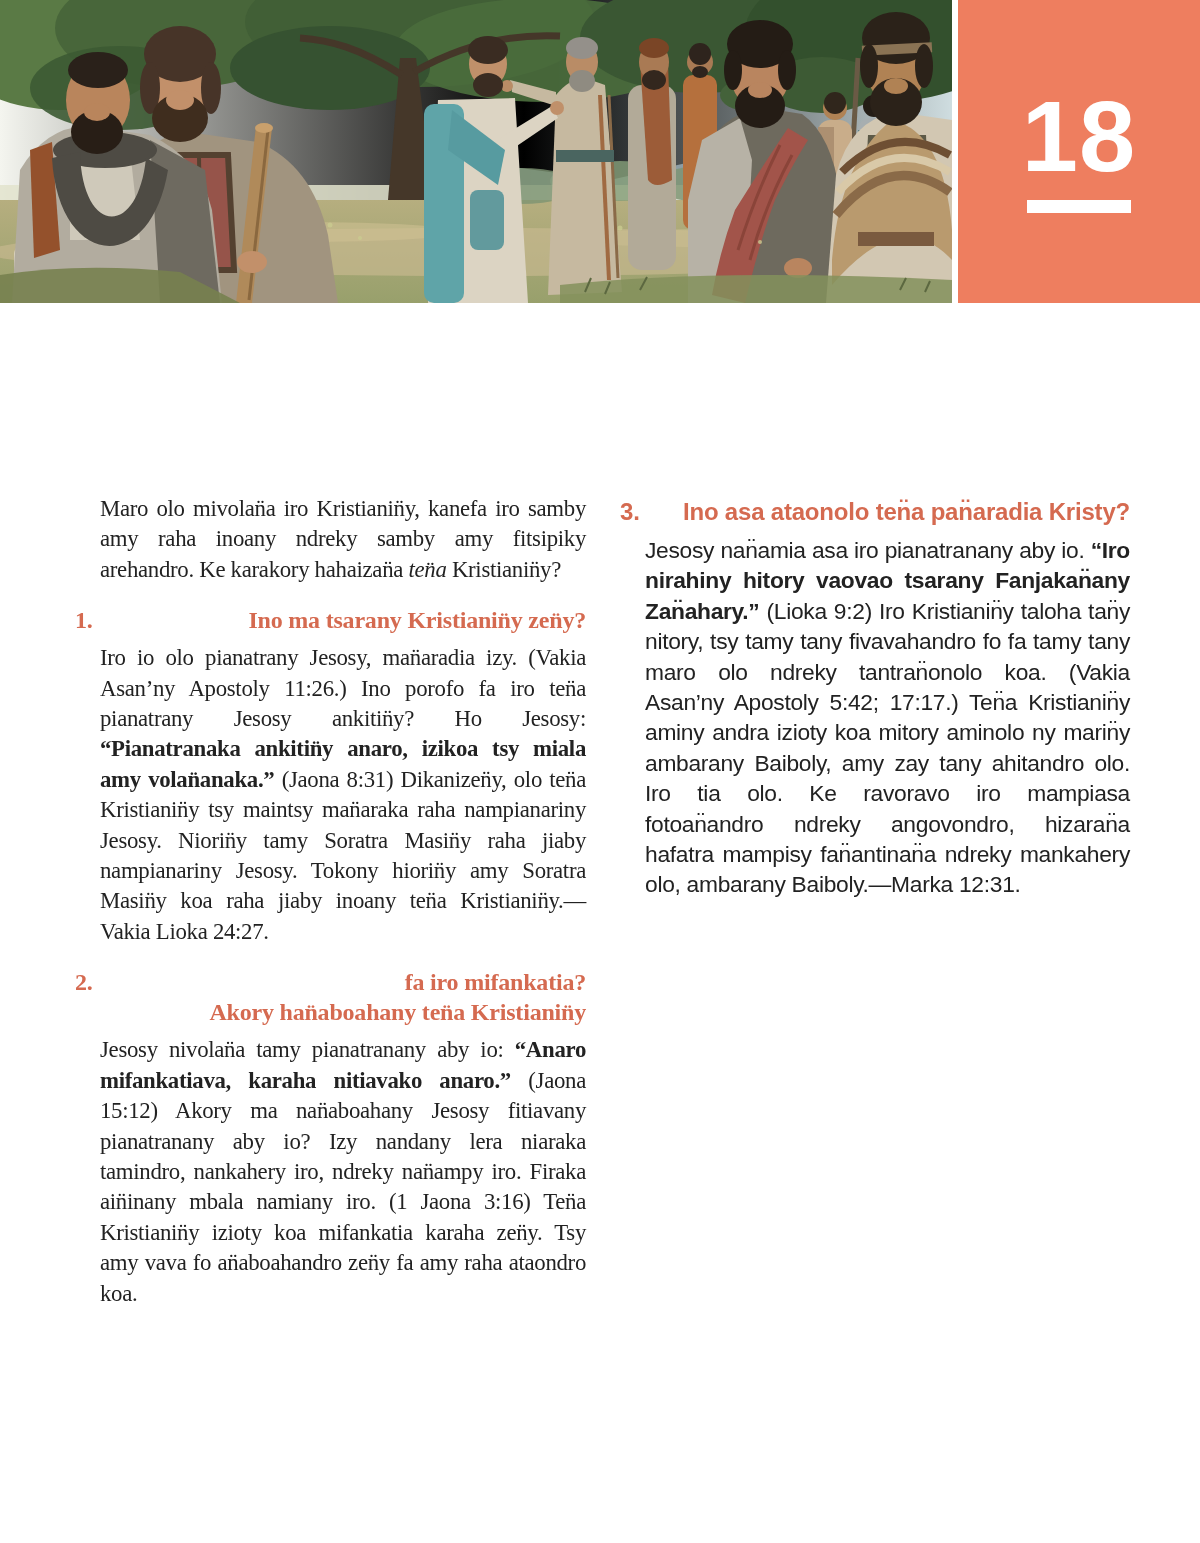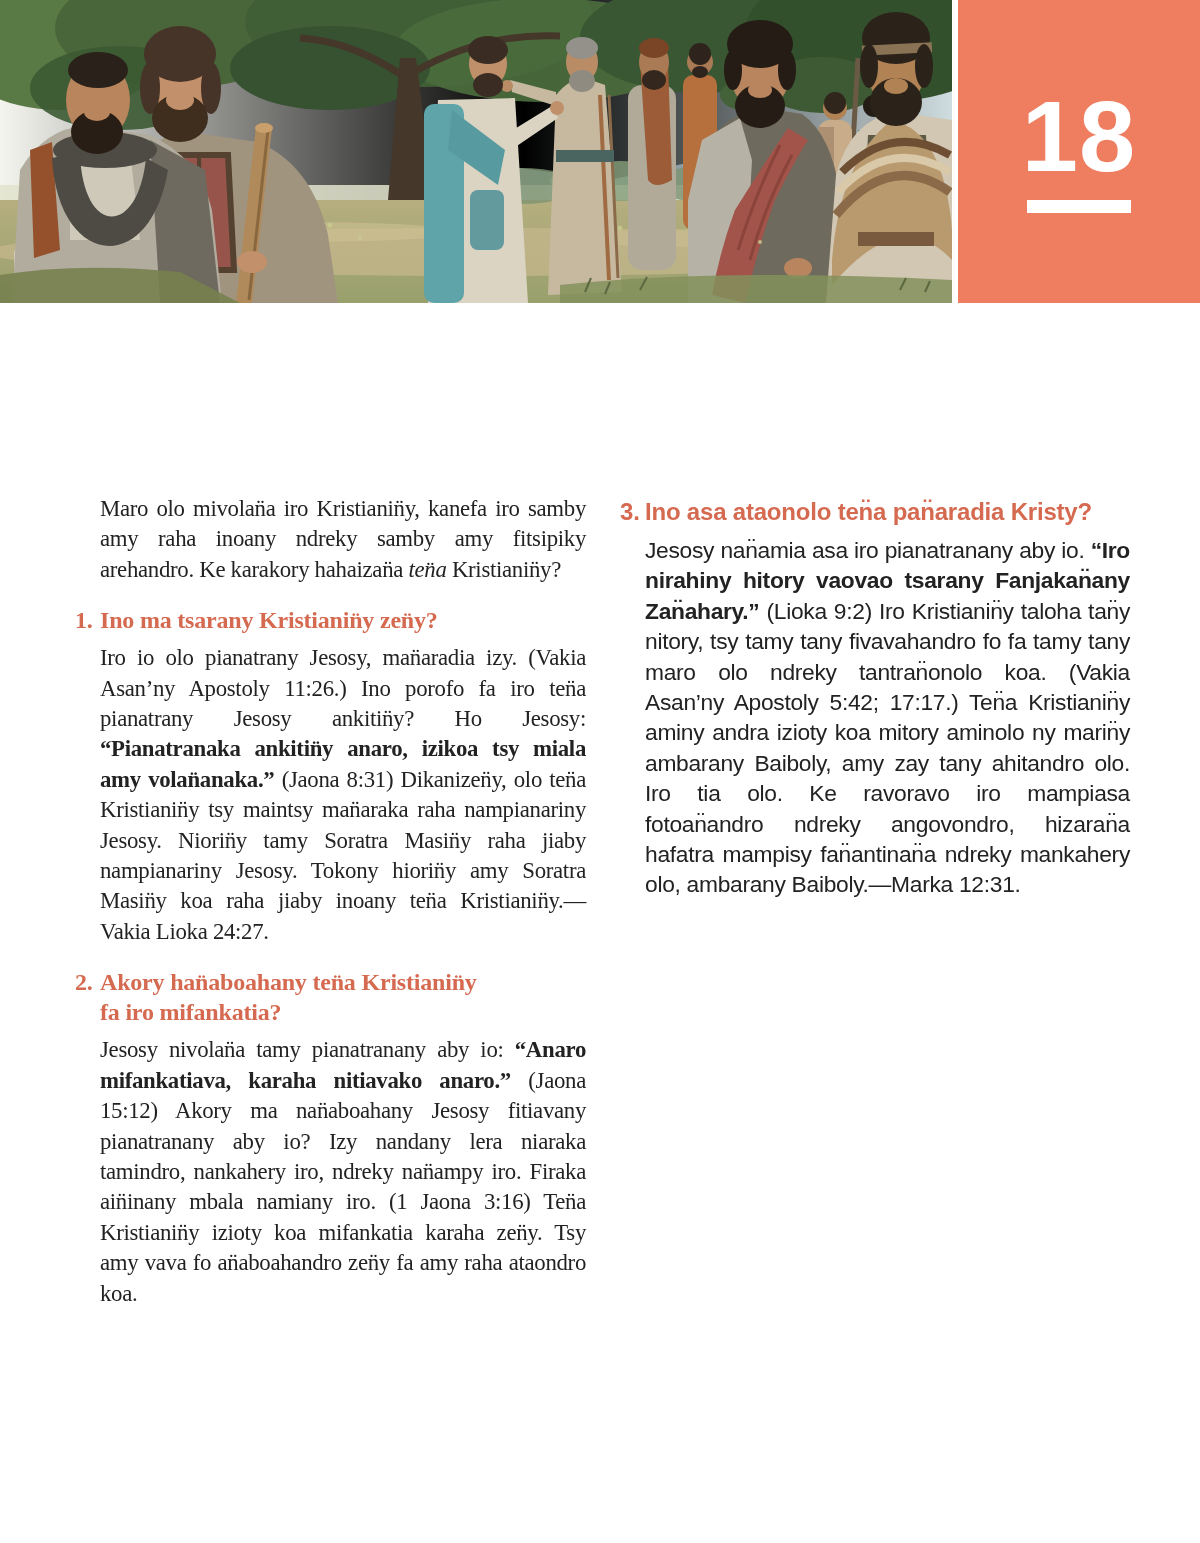--- a/index.html
+++ b/index.html
@@ -49,21 +49,21 @@
   .col p{
     margin:0 0 0 25px;text-align:justify;color:var(--body-text);
   }
   .col h2{
     position:relative;margin:20px 0 8px 0;padding-left:25px;
     font-size:24px;line-height:30px;font-weight:bold;
     letter-spacing:-0.2px;color:var(--question-heading);
   }
   .col-right h2:first-of-type, .col-right section:first-child h2{margin-top:0;}
   .q-num{position:absolute;left:0;top:0;}
-  .q-line{display:block;}
+  .q-line{display:block;text-align:right;}
   .col b{font-weight:bold;}
   .col i{font-style:italic;}
   section{margin:0;}
 </style>
 </head>
 <body>
 
 <div class="page">
 
   <div class="header-photo">
@@ -264,22 +264,22 @@
         <span class="q-num">1.</span>
         <span class="q-line">Ino ma tsarany Kristianin̈y zen̈y?</span>
         <span class="q-line"></span>
       </h2>
       <p><span>Iro io olo pianatrany Jesosy, man̈aradia izy. (Vakia Asan’ny Apostoly 11:26.) Ino porofo fa iro ten̈a pianatrany Jesosy ankitin̈y? Ho Jesosy: </span><b>“Pianatranaka ankitin̈y anaro, izikoa tsy miala amy volan̈anaka.”</b><span> (Jaona 8:31) Dikanizen̈y, olo ten̈a Kristianin̈y tsy maintsy man̈araka raha nampianariny Jesosy. Niorin̈y tamy Soratra Masin̈y raha jiaby nampianariny Jesosy. Tokony hiorin̈y amy Soratra Masin̈y koa raha jiaby inoany ten̈a Kristianin̈y.—Vakia Lioka 24:27.</span></p>
     </section>
 
     <section>
       <h2>
         <span class="q-num">2.</span>
+        <span class="q-line">fa iro mifankatia?</span>
         <span class="q-line">Akory han̈aboahany ten̈a Kristianin̈y</span>
-        <span class="q-line">fa iro mifankatia?</span>
       </h2>
       <p><span>Jesosy nivolan̈a tamy pianatranany aby io: </span><b>“Anaro mifankatiava, karaha nitiavako anaro.”</b><span> (Jaona 15:12) Akory ma nan̈aboahany Jesosy fitiavany pianatranany aby io? Izy nandany lera niaraka tamindro, nankahery iro, ndreky nan̈ampy iro. Firaka ain̈inany mbala namiany iro. (1 Jaona 3:16) Ten̈a Kristianin̈y izioty koa mifankatia karaha zen̈y. Tsy amy vava fo an̈aboahandro zen̈y fa amy raha ataondro koa.</span></p>
     </section>
   </div>
 
   <div class="col col-right">
     <section>
       <h2>
         <span class="q-num">3.</span>
         <span class="q-line">Ino asa ataonolo ten̈a pan̈aradia Kristy?</span>

